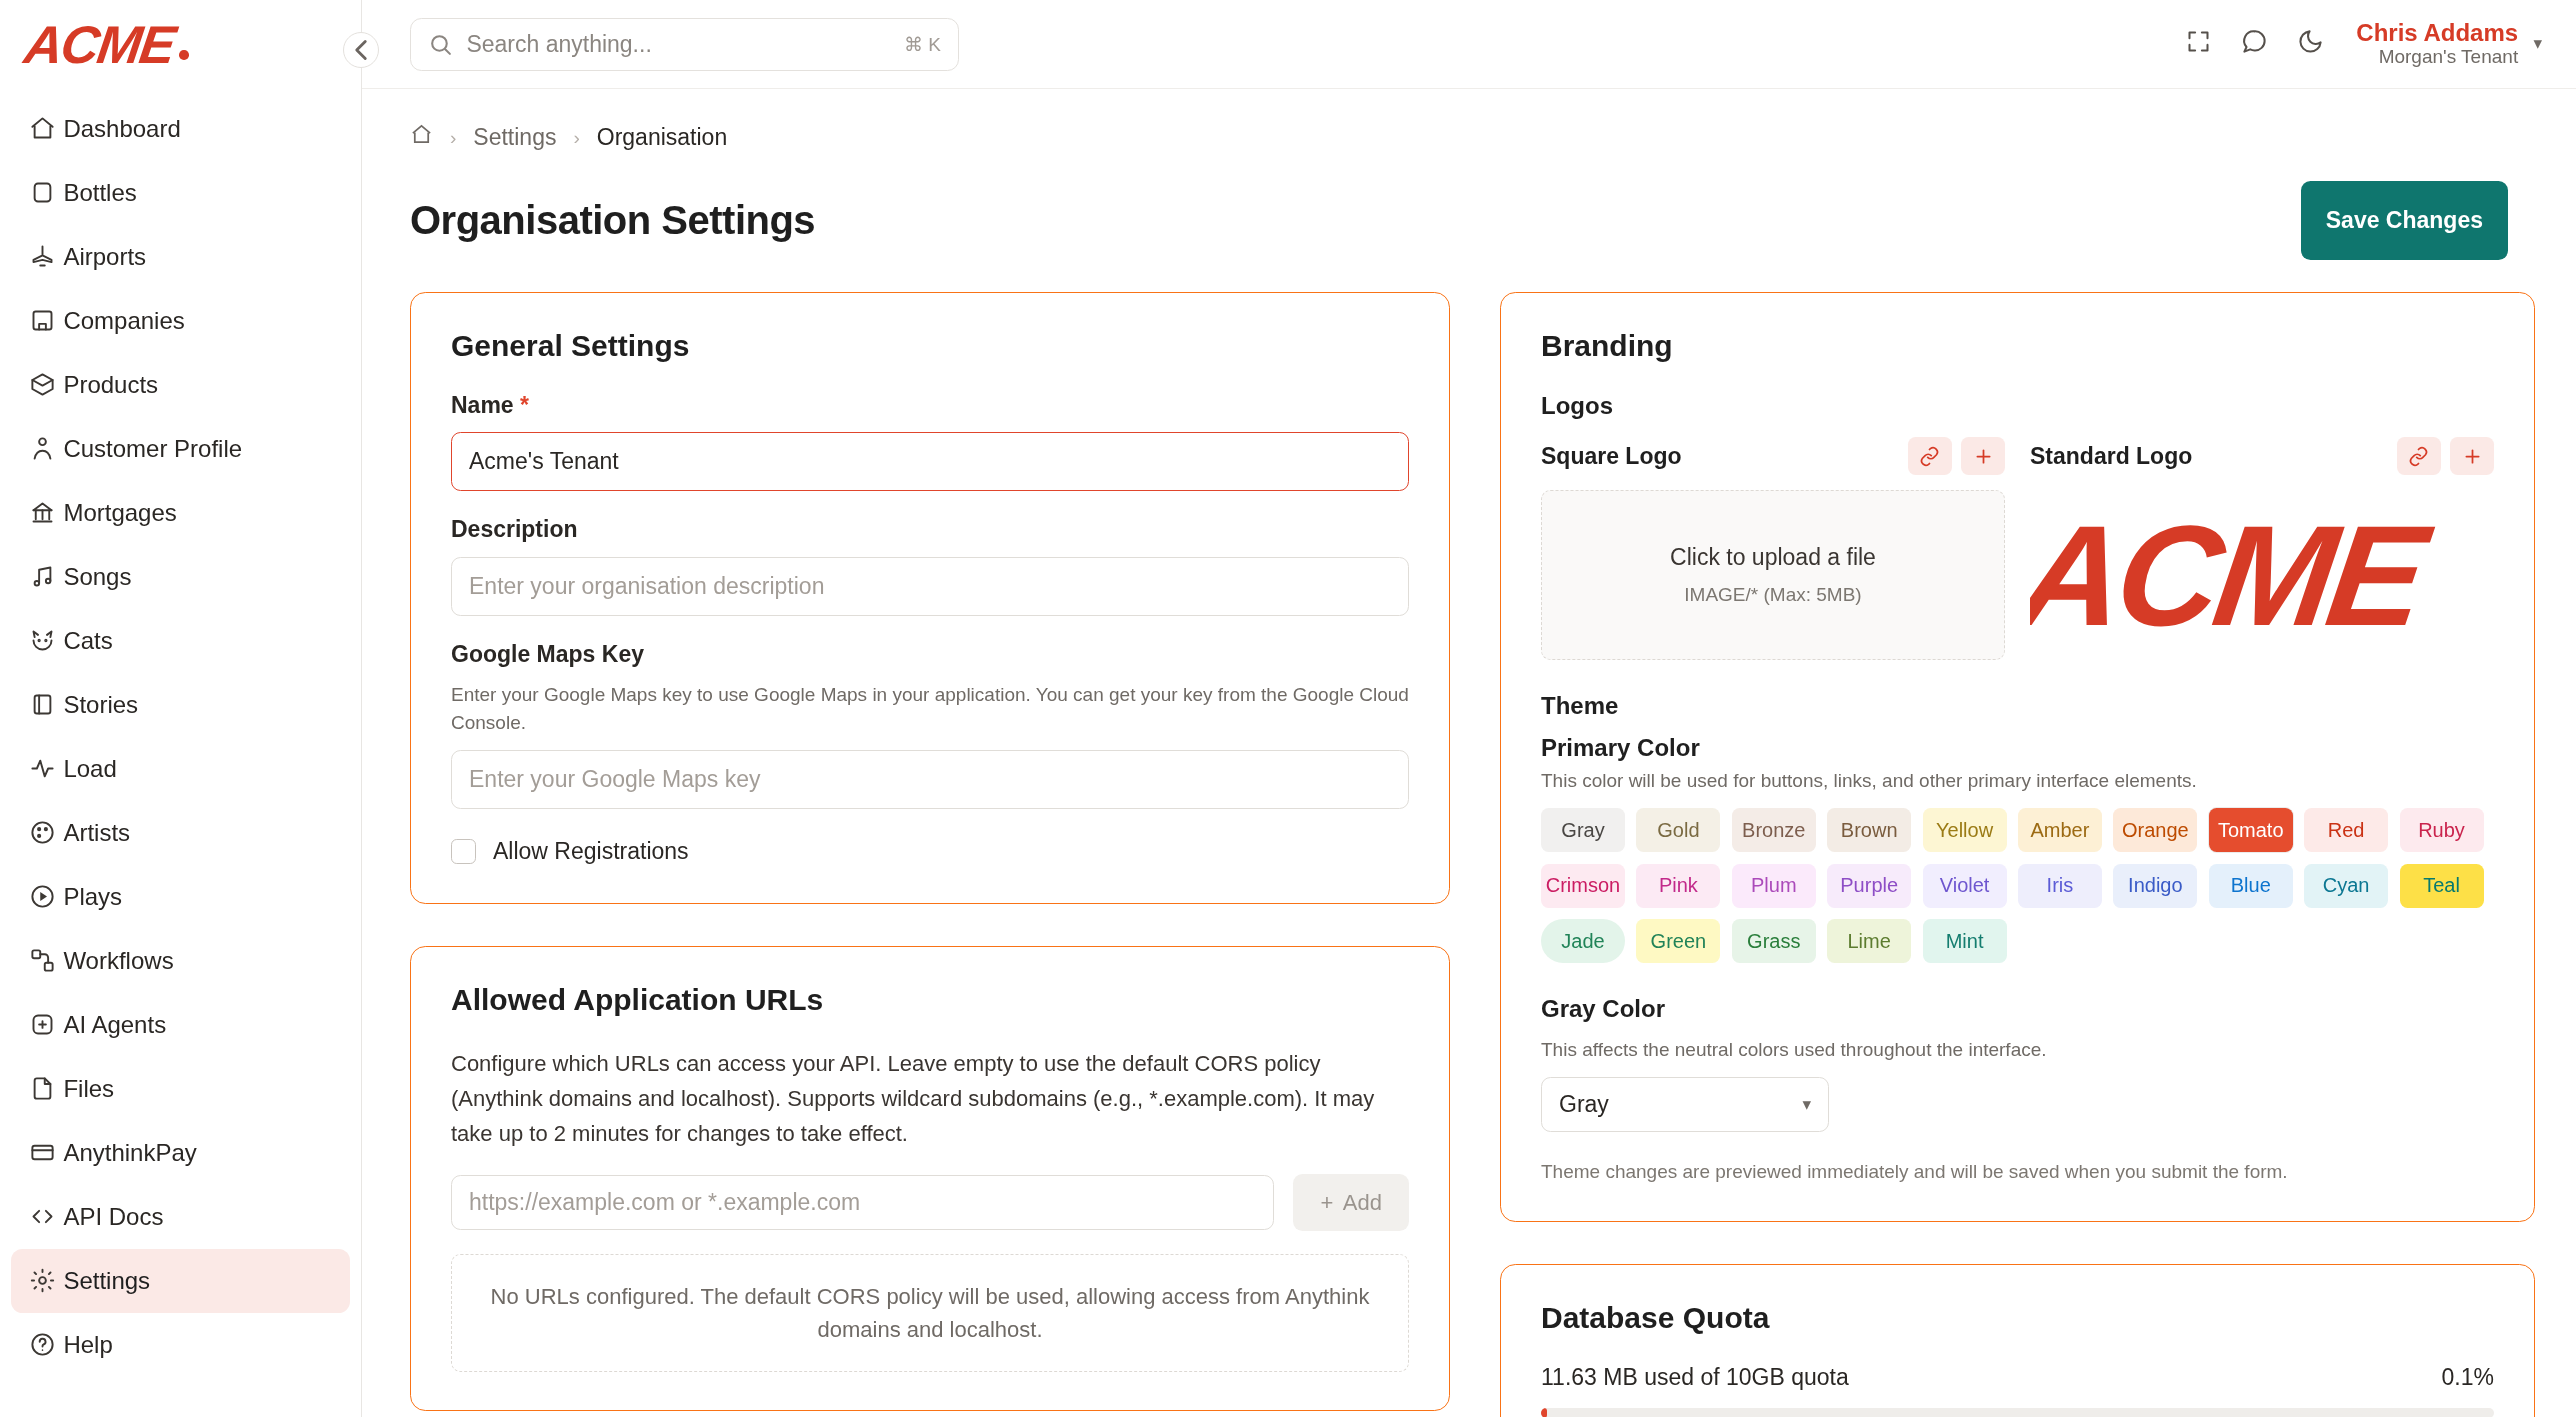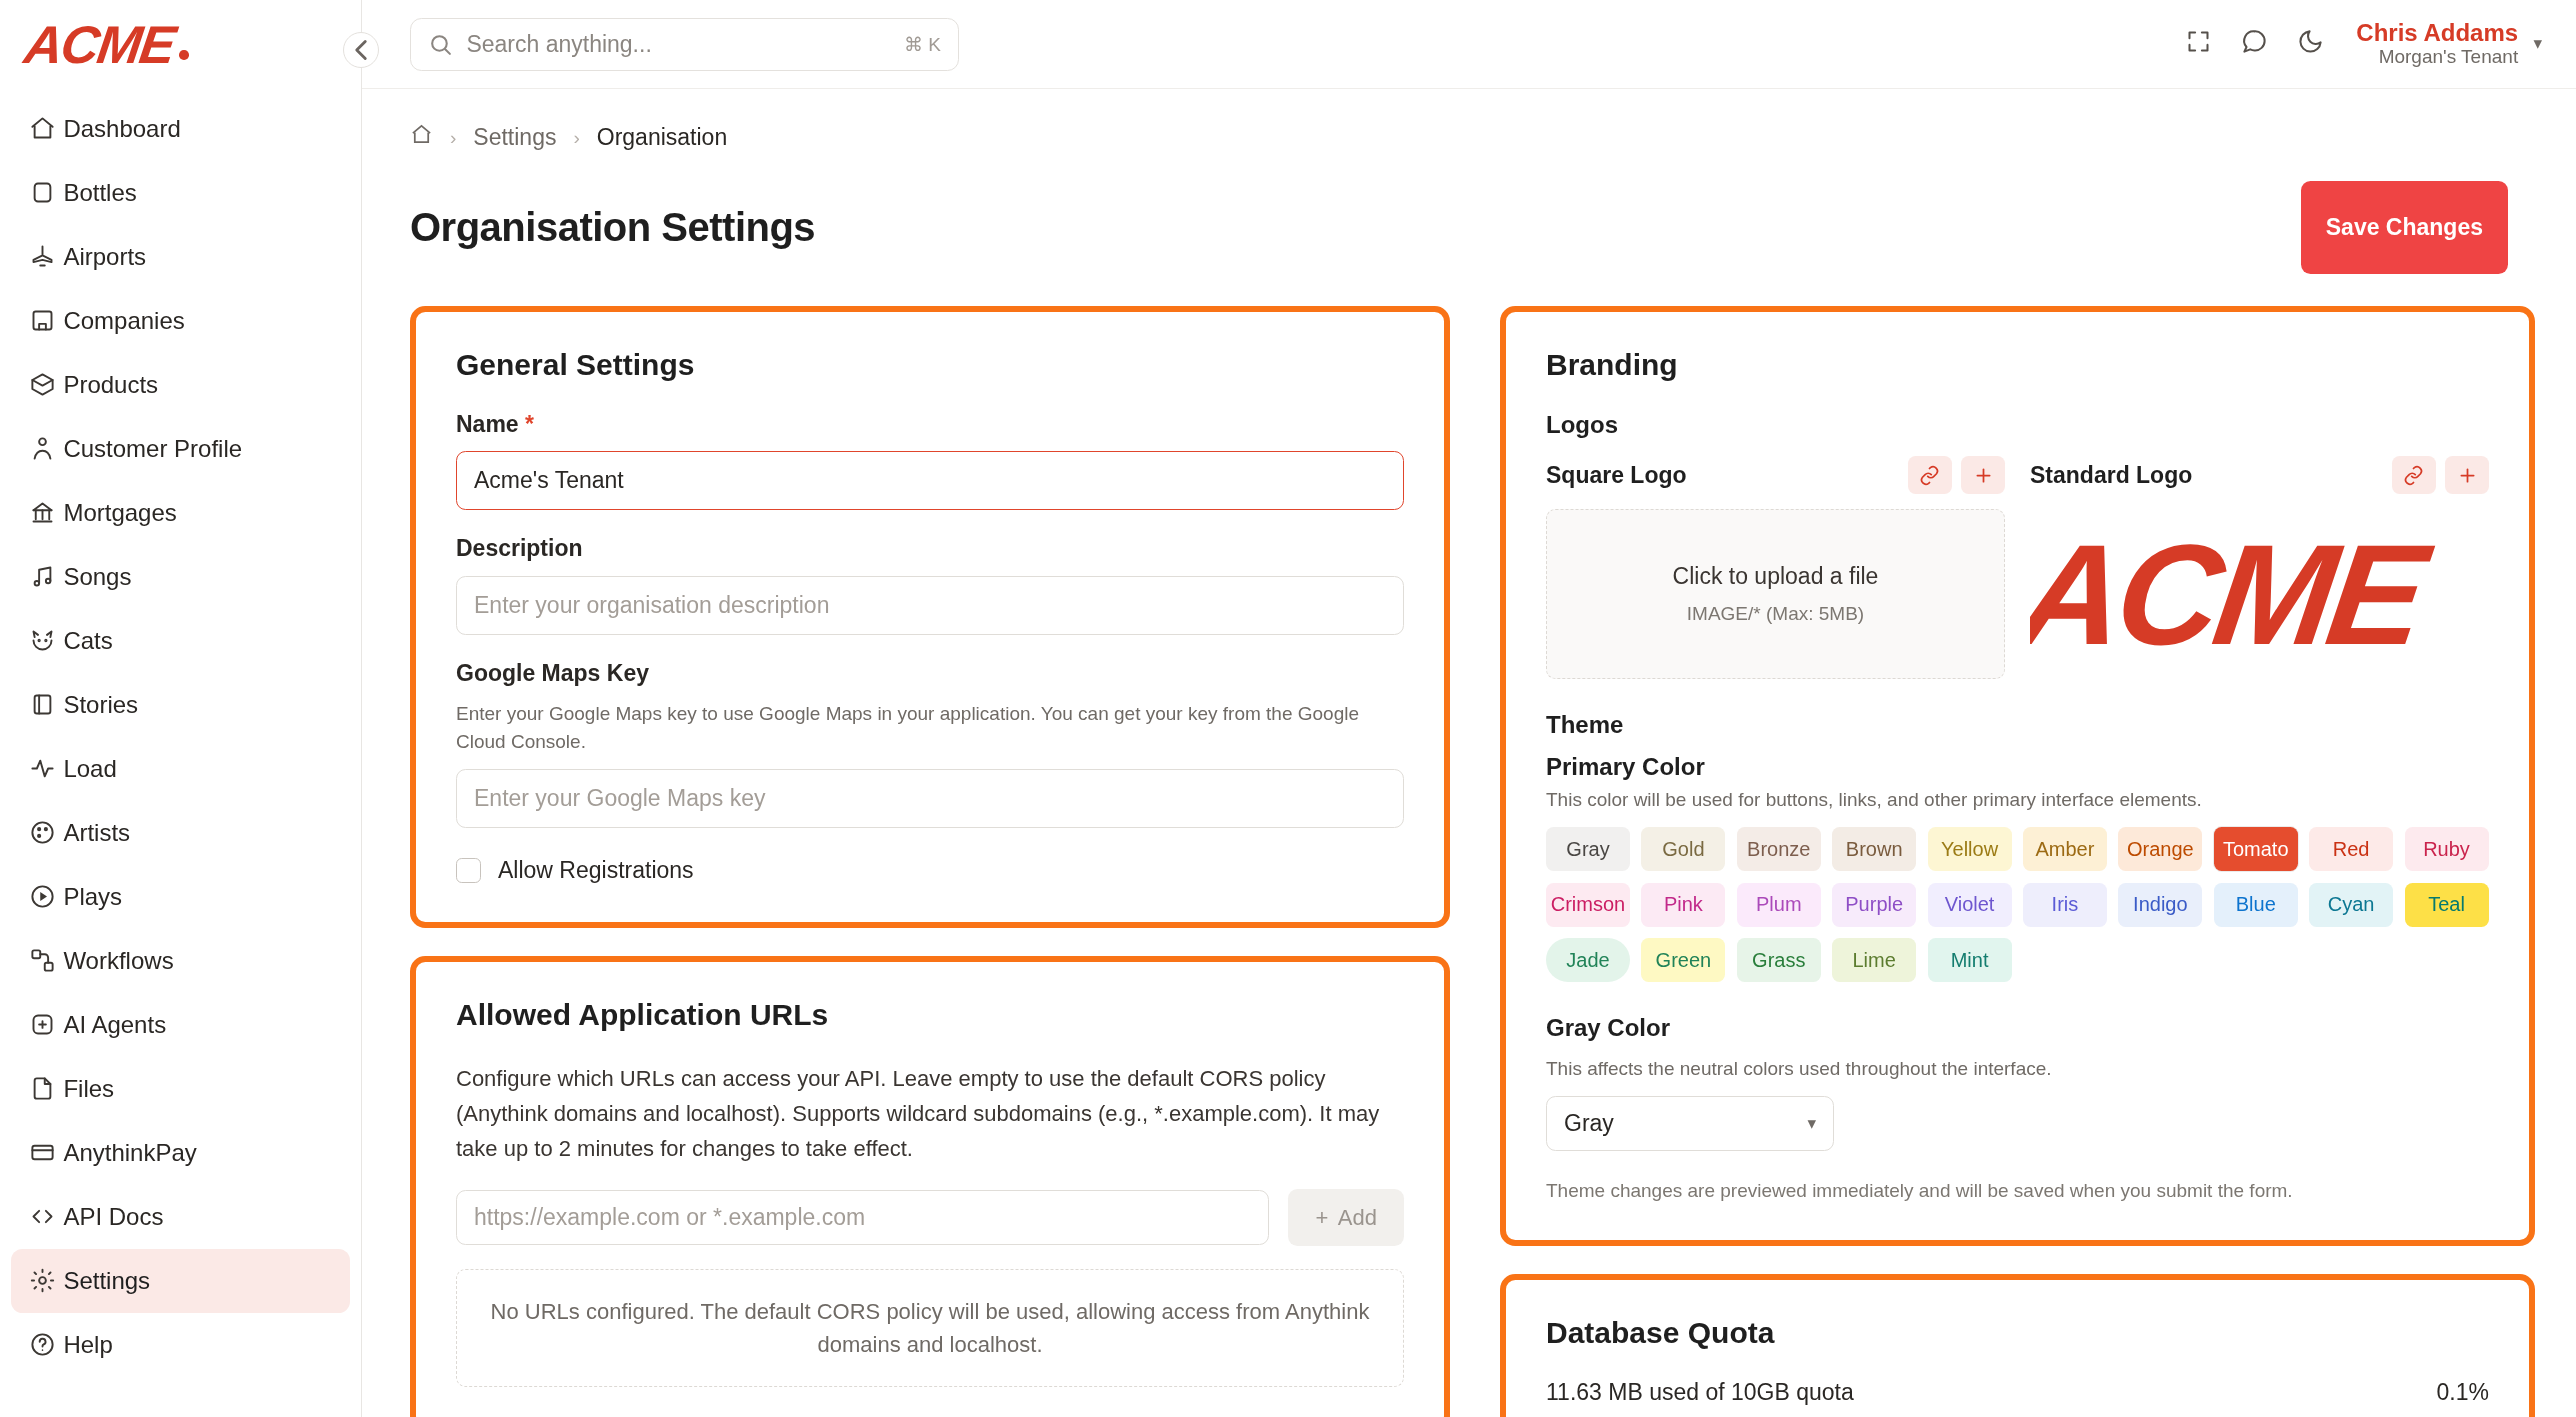--- a/index.html
+++ b/index.html
@@ -91,32 +91,32 @@
   .breadcrumb svg { width: 23px; height: 23px; stroke: currentColor; fill: none; stroke-width: 1.8; }
   .breadcrumb .sep { color: #b5afa9; font-size: 19px; }
   .breadcrumb .current { color: #2a2724; }
 
   .page-head {
     display: flex; align-items: center; justify-content: space-between;
     padding: 29px 0 0 48px; padding-right: 34px;
   }
   .page-title { font-size: 40px; font-weight: 700; color: #1f1f1f; letter-spacing: -0.5px; }
   .btn-primary {
-    background: #ef4444; color: #fff; border: none; border-radius: 9.5px;
-    font-size: 23px; font-weight: 600; padding: 33px 25px; cursor: pointer;
+    background: #0f766e; color: #fff; border: none; border-radius: 9.5px;
+    font-size: 23px; font-weight: 600; padding: 26px 25px; cursor: pointer;
     font-family: "Liberation Sans", sans-serif;
   }
 
   .columns { display: flex; gap: 50px; padding: 32px 0 0 48px; }
   .col-left { width: 1040px; flex: 0 0 1040px; }
   .col-right { width: 1035px; flex: 0 0 1035px; }
 
   .card {
-    border: 6px solid #f97316; border-radius: 15.3px; background: #fff;
-    padding: 36px 40px 38px 40px; margin-bottom: 28px;
+    border: 1px solid #f97316; border-radius: 15.3px; background: #fff;
+    padding: 36px 40px 38px 40px; margin-bottom: 42px;
   }
   .card-title { font-size: 30px; font-weight: 700; margin-bottom: 29px; }
   .field-label { font-size: 23px; font-weight: 600; color: #2a2724; margin-bottom: 13.4px; display: block; }
   .req { color: #e0452c; }
   .input {
     width: 100%; height: 59px; border: 1px solid #e0ddd8; border-radius: 9.5px;
     padding: 0 17px; font-size: 23px; color: #2a2724;
     font-family: "Liberation Sans", sans-serif; background: #fff;
   }
   .input::placeholder { color: #a39d97; }

